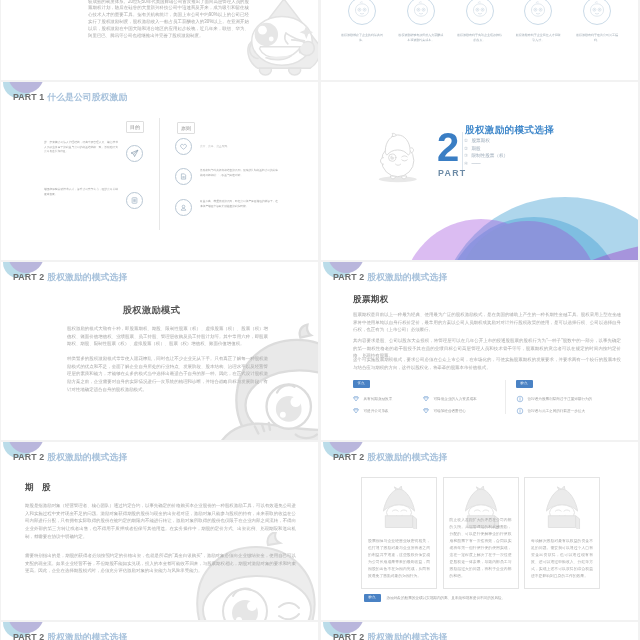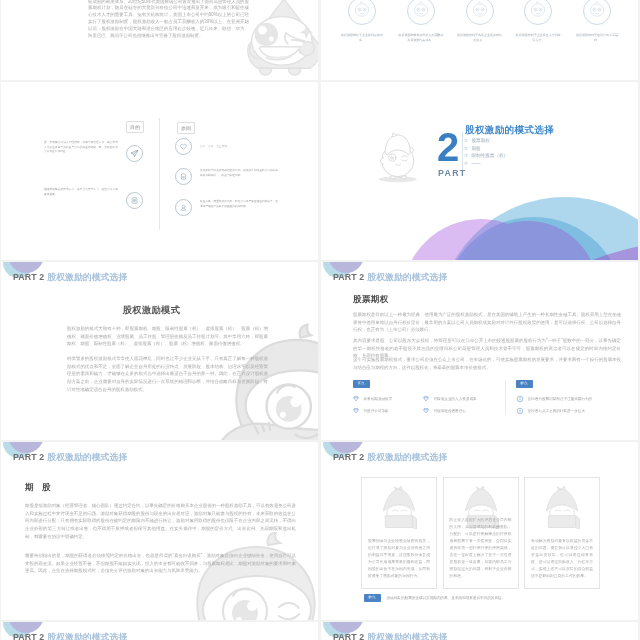--- a/index.html
+++ b/index.html
@@ -194,20 +194,27 @@
           <circle cx="16" cy="18" r="1" fill="#d3dde6"></circle>
               <circle cx="24" cy="18" r="1" fill="#d3dde6"></circle>
         </svg>
       </div>
       <div class="cap">股权激励有利于改善公司员工福利。</div>
     </div>
   </div>
   </div>
 
   <div class="slide c1 r1">
+    <div class="hdr">
+      <div class="blob b1"></div>
+      <div class="blob b2"></div>
+      <div class="ttl">
+        <span>PART 1</span><span class="sub">什么是公司股权激励</span>
+      </div>
+    </div>
     <div class="p1-wrap">
       <div class="p1-div"></div>
 
       <div class="tagbox" style="left:125px;top:9px;">目的</div>
       <div class="icirc" style="left:125px;top:33px;width:17px;height:17px;">
         <svg viewBox="0 0 24 24" width="100%" height="100%">
           <path d="M17.6 6.6 6.4 11.2l4.1 1.6 1.6 4.1z" fill="none" stroke="#8b9daf" stroke-width="1.1" stroke-linejoin="round"></path>
           <path d="M17.6 6.6 10.5 12.8" fill="none" stroke="#8b9daf" stroke-width="1.1"></path>
         </svg>
       </div>

